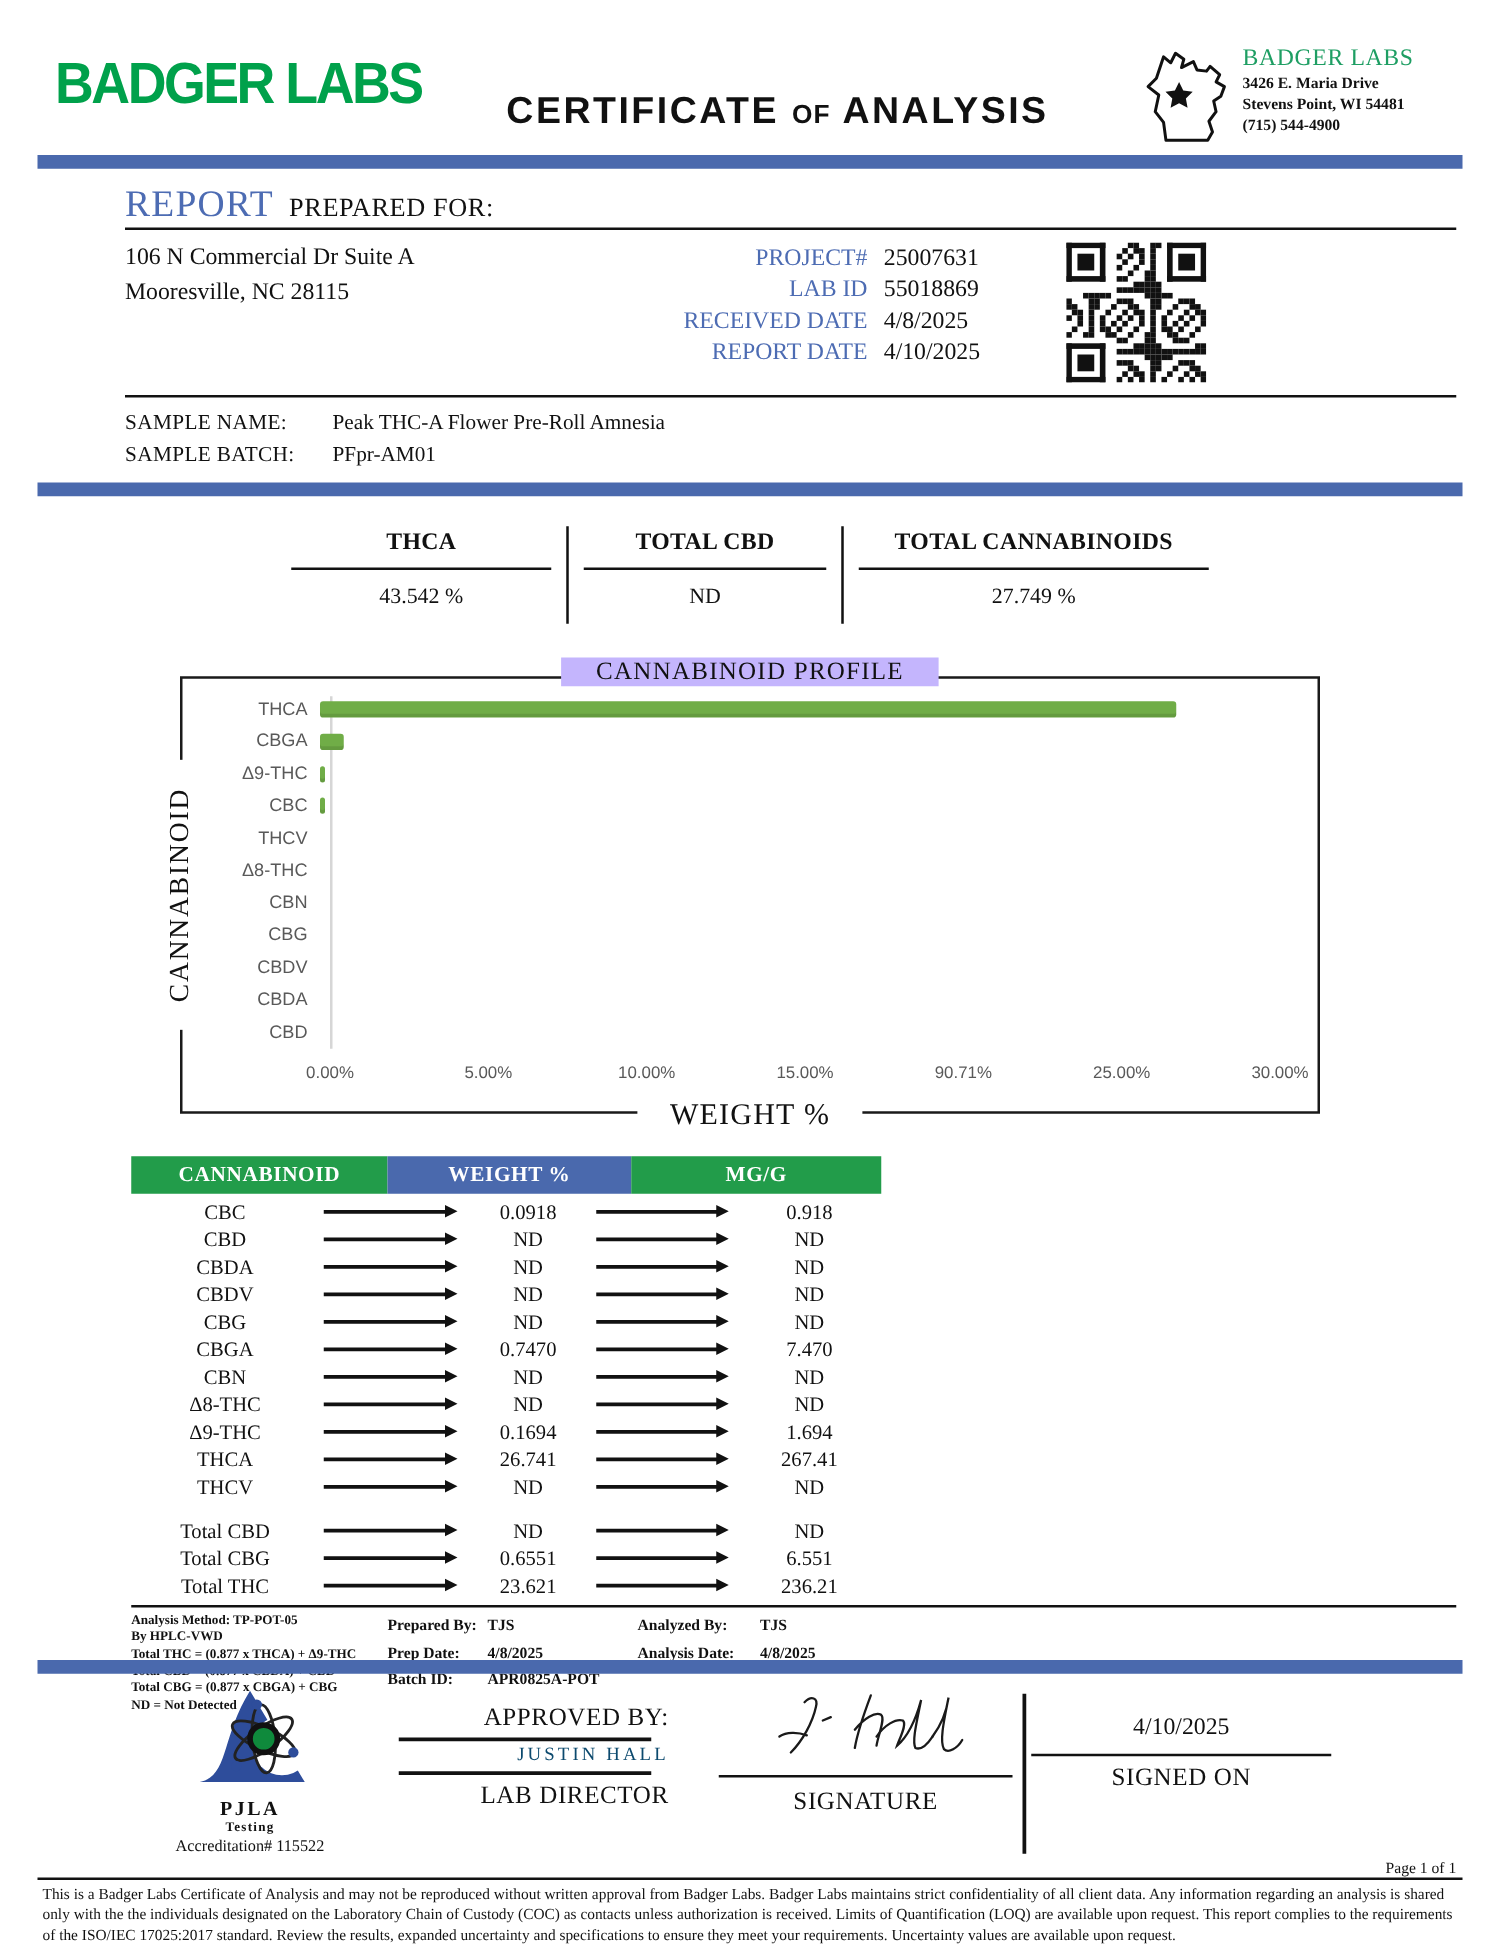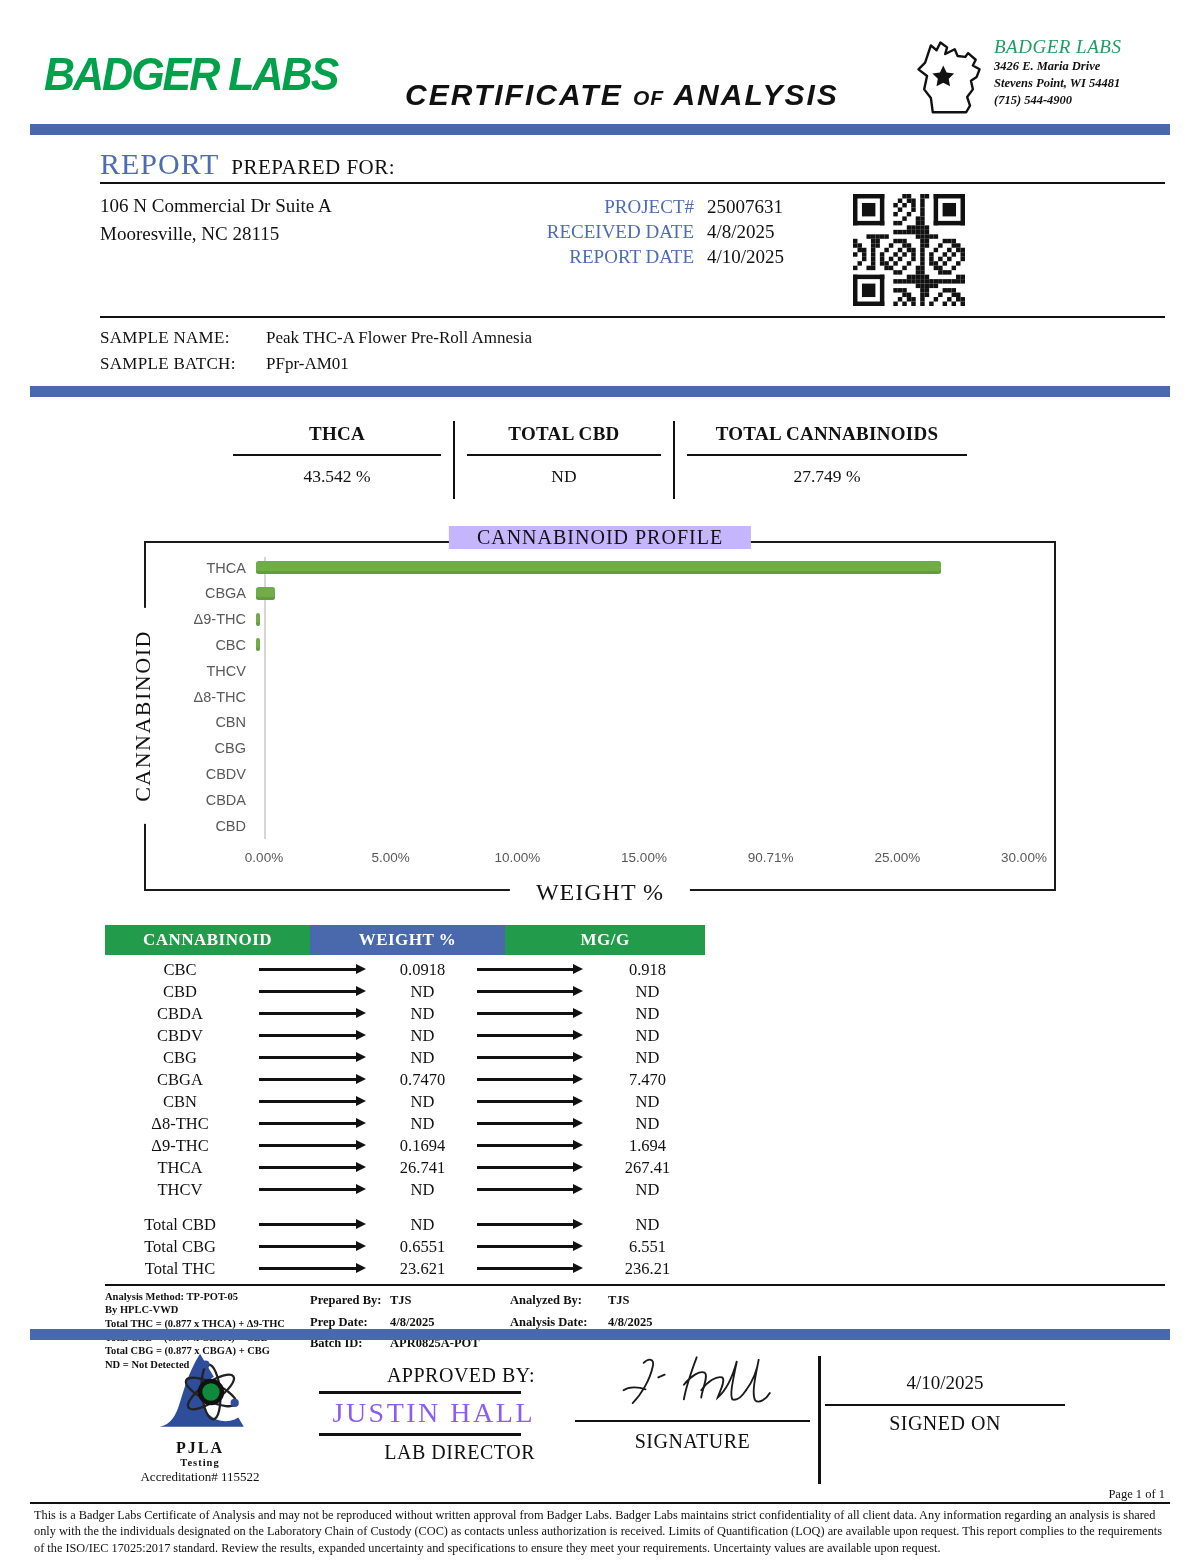--- a/index.html
+++ b/index.html
@@ -3,21 +3,21 @@
 <meta charset="utf-8">
 <style>
   * { box-sizing: border-box; }
   html,body { margin:0; padding:0; }
   body {
     width:1200px; height:1560px; position:relative; overflow:hidden;
     background:#ffffff; color:#111;
     font-family:"Liberation Serif", serif;
   }
   
-  .header { display:flex; align-items:center; padding:30px 22px 6px 34px;font-style:italic; }
+  .header { display:flex; align-items:flex-start; padding:30px 22px 6px 34px; }
   .logo { display:flex; align-items:center; gap:10px; width:300px; }
   .logo-text { font-family:"Liberation Sans", sans-serif; font-weight:bold; font-size:43px;
     color:#00a14b; letter-spacing:-2px; transform:scaleY(1.08); white-space:nowrap; }
   .main-title { flex:1; text-align:center; margin-top:42px;
     font-family:"Liberation Sans", sans-serif; font-weight:bold; font-size:30px; letter-spacing:2px; white-space:nowrap; }
   .title-of { font-size:21px; letter-spacing:1px; }
   .wi-box { display:flex; gap:6px; width:268px; margin-top:4px; }
   .wi-map { flex:0 0 auto; }
   .wi-text { padding-top:2px; }
   .wi-name { color:#1e9e63; font-size:19px; letter-spacing:0.5px; white-space:nowrap; }
@@ -102,21 +102,21 @@
   
   .bottom-block { position:absolute; left:0; right:0; bottom:4px; }
   .footer-row { display:flex; align-items:flex-start; margin:10px 35px 0 95px; }
   .pjla { width:210px; text-align:center; }
   .pjla-name { font-weight:bold; font-size:16px; letter-spacing:2px; margin-top:1px; }
   .pjla-sub { font-weight:bold; font-size:10.5px; letter-spacing:1px; }
   .pjla-acc { font-size:13px; margin-top:1px; }
   .approved { width:230px; text-align:right; margin-top:14px; }
   .app-label { font-size:20px; letter-spacing:0.5px; }
   .app-line { border-top:3px solid #111; margin:4px 14px 0; }
-  .app-name { font-size:28px; letter-spacing:2.5px; color:#8b5cf6; margin-top:3px; }
+  .app-name { font-size:15px; letter-spacing:2.5px; color:#0c4a6e; margin-top:3px; }
   .app-title { font-size:20px; margin-top:5px; letter-spacing:0.5px; }
   .sigblock { width:235px; margin-left:40px; text-align:center; }
   .sig-line { border-top:2.5px solid #111; margin-top:2px; }
   .sig-label { font-size:20px; margin-top:8px; letter-spacing:0.5px; }
   .vdiv { width:3px; background:#111; height:128px; margin:6px 0 0 8px; }
   .signed { width:248px; text-align:center; margin-top:22px; }
   .signed-date { font-size:19px; }
   .signed-line { border-top:2.5px solid #111; margin:10px 4px 0; }
   .signed-label { font-size:20px; margin-top:6px; letter-spacing:0.5px; }
   .pagenum { text-align:right; margin:2px 35px 0; font-size:12.5px; }
@@ -162,20 +162,24 @@
   </div>
   <div class="report-body">
     <div class="client">
       <div>106 N Commercial Dr Suite A</div>
       <div>Mooresville, NC 28115</div>
     </div>
     <div id="report-fields">
         <div class="rf-row">
           <span class="rf-label">PROJECT#</span>
           <span class="rf-value">25007631</span>
+        </div>
+        <div class="rf-row">
+          <span class="rf-label">LAB ID</span>
+          <span class="rf-value">55018869</span>
         </div>
         <div class="rf-row">
           <span class="rf-label">RECEIVED DATE</span>
           <span class="rf-value">4/8/2025</span>
         </div>
         <div class="rf-row">
           <span class="rf-label">REPORT DATE</span>
           <span class="rf-value">4/10/2025</span>
         </div>
       </div>

